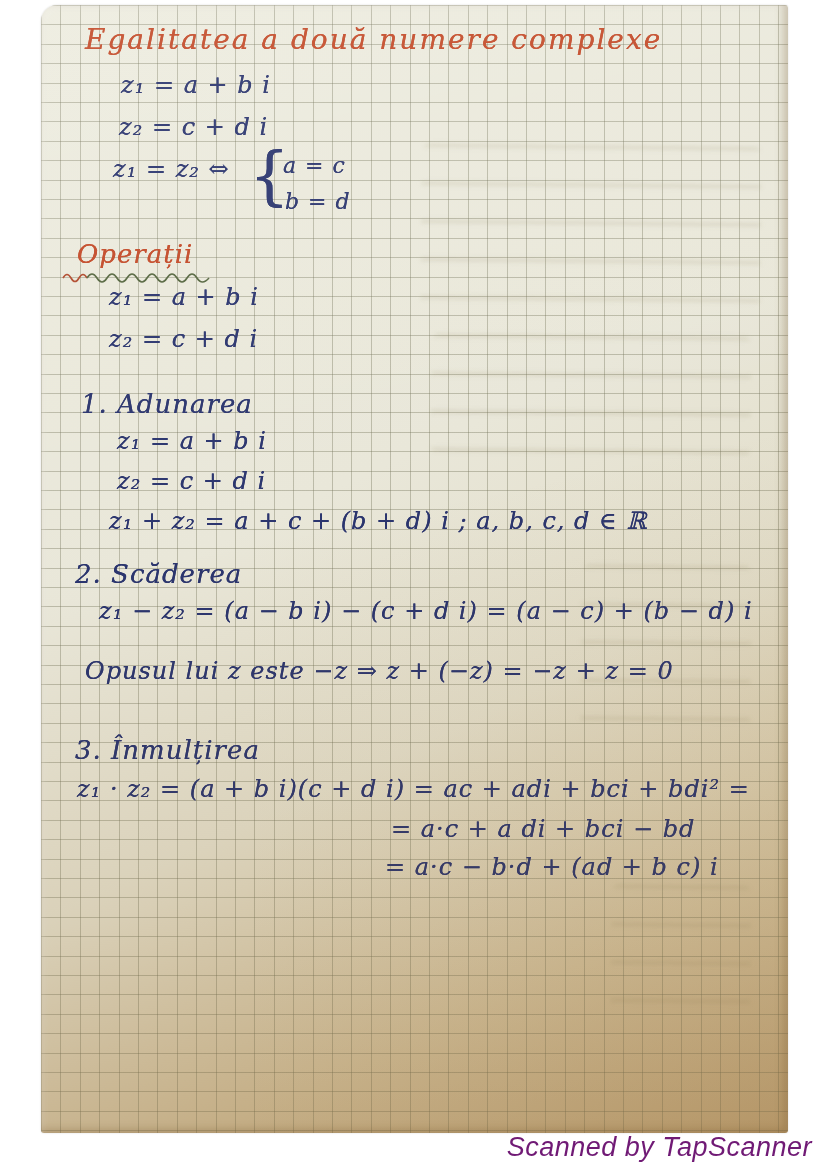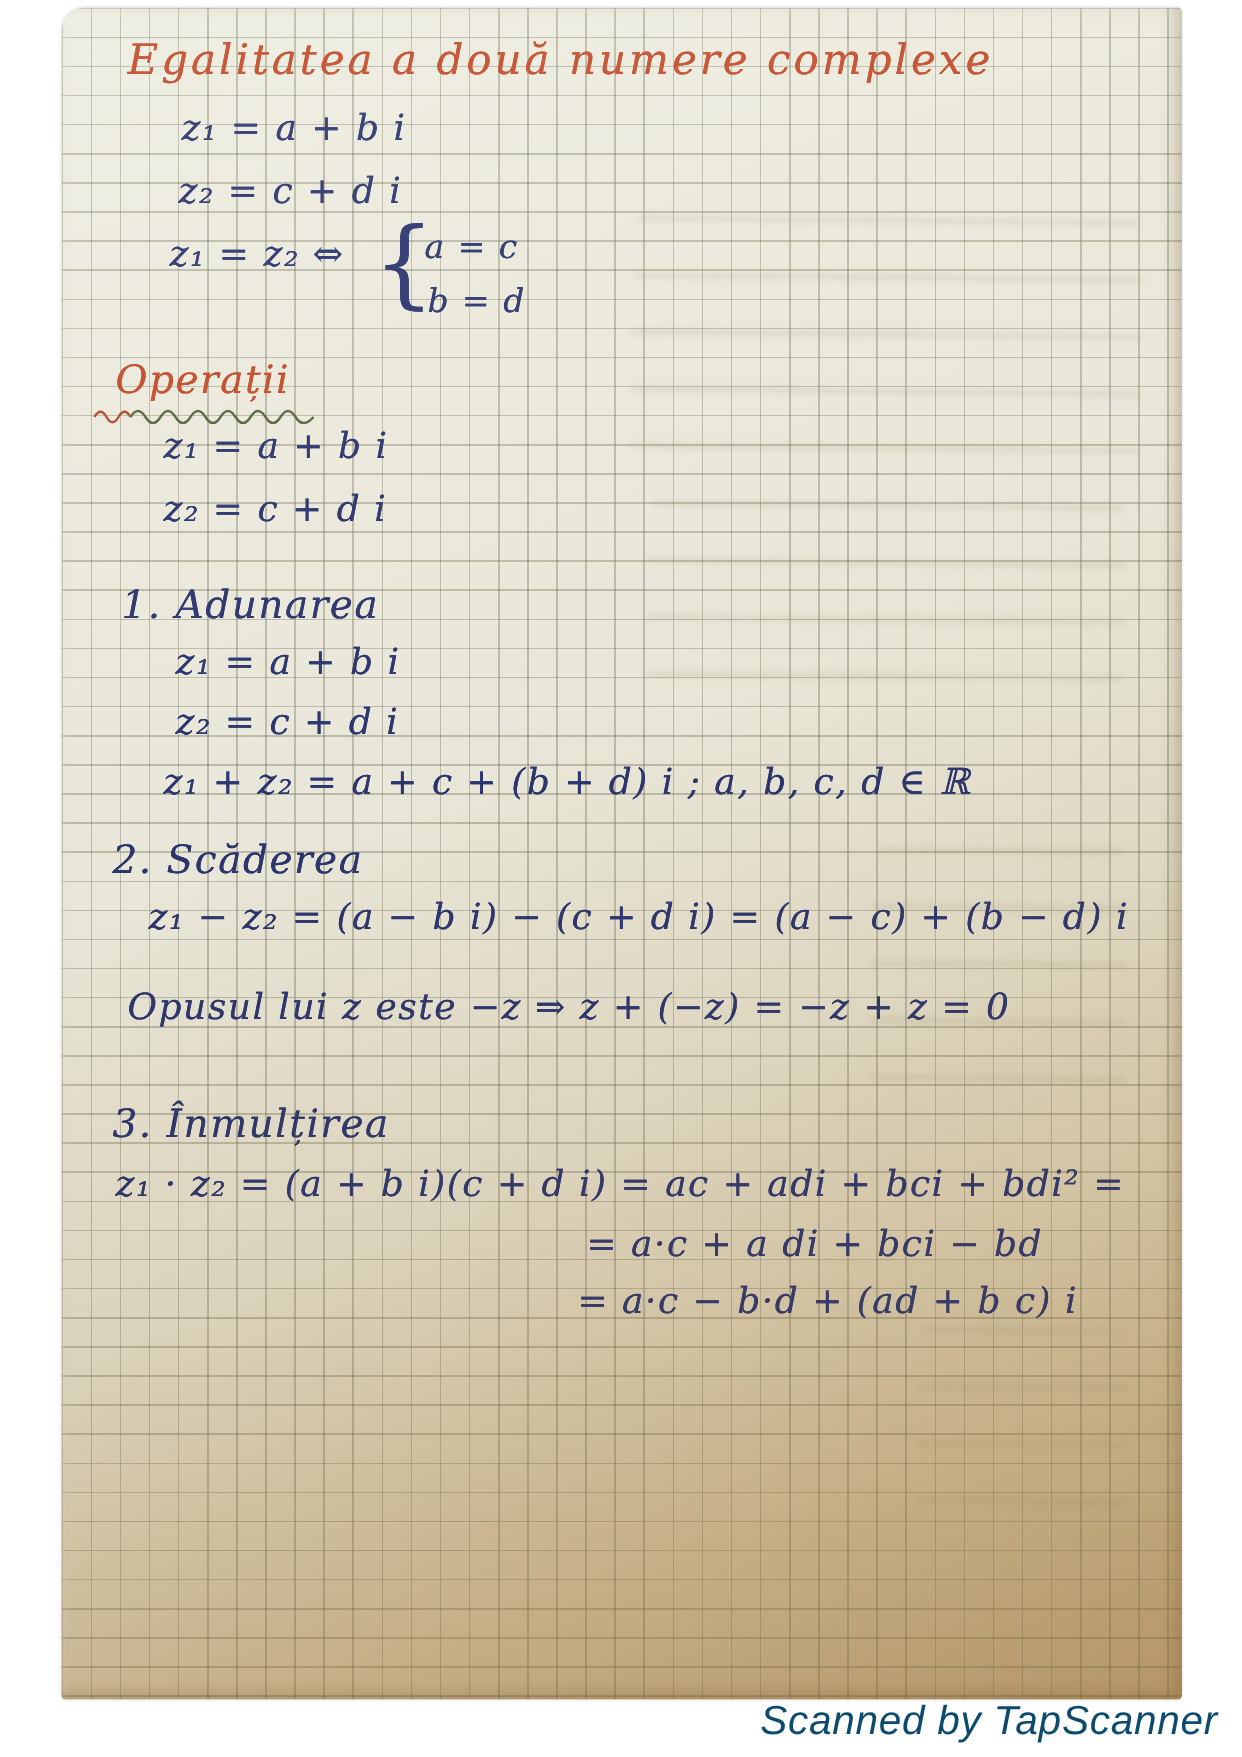--- a/index.html
+++ b/index.html
@@ -76,21 +76,21 @@
   }
   .hw-small { font-size: 22px; }
   .wavy { position: absolute; pointer-events: none; }
   
   .watermark {
     position: absolute;
     right: 16px; top: 1132px;
     font-family: "Liberation Sans", "DejaVu Sans", sans-serif;
     font-style: italic;
     font-size: 27px;
-    color: #0c4a6e;
+    color: #701a75;
     letter-spacing: 0.5px;
   }
 </style>
 </head>
 <body>
 
 <div class="scan-stage">
 
   <div class="paper">
 

